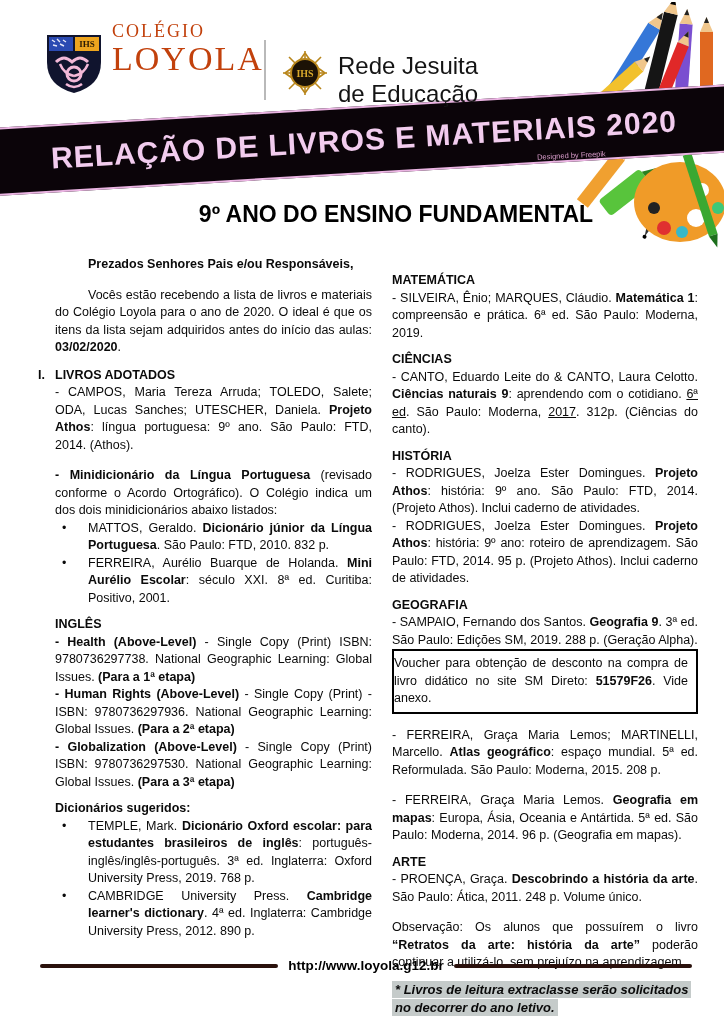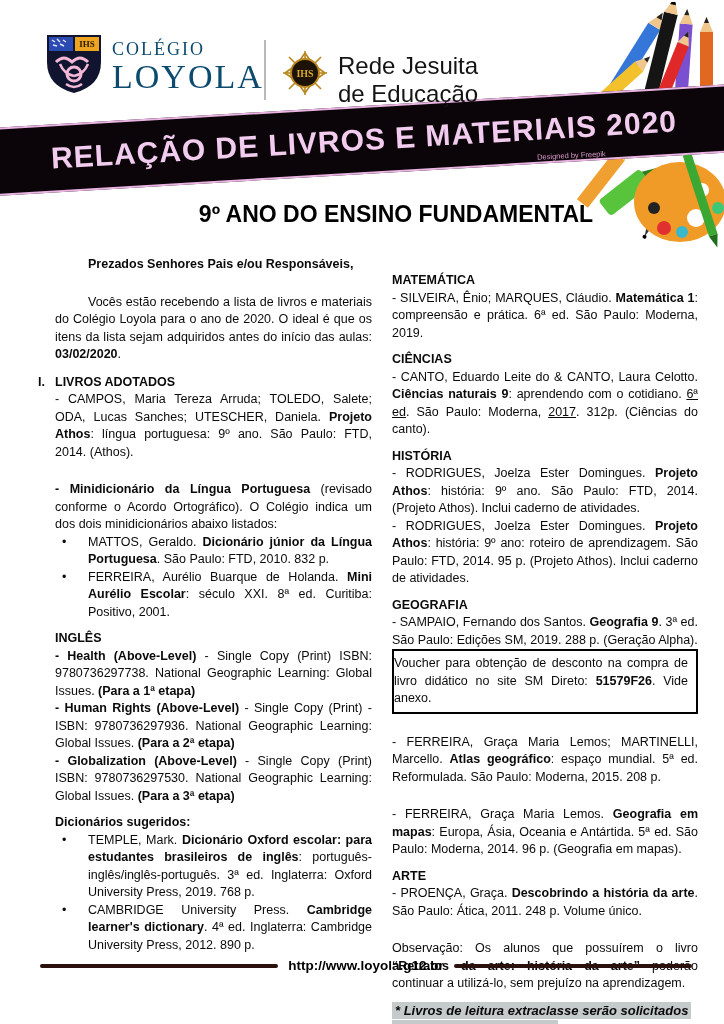--- a/index.html
+++ b/index.html
@@ -2,21 +2,21 @@
 <html><head>
 <meta charset="utf-8">
 <style>
   html,body{margin:0;padding:0;}
   body{width:724px;height:1024px;position:relative;background:#ffffff;overflow:hidden;
        font-family:"Liberation Sans",sans-serif;color:#0a0a0a;}
   .abs{position:absolute;}
 
   
   #school-logo{left:46px;top:34px;width:56px;height:60px;z-index:3;}
-  #school-name{left:112px;top:40px;z-index:3;font-family:"Liberation Serif",serif;color:#0c4a6e;line-height:1;}
+  #school-name{left:112px;top:22px;z-index:3;font-family:"Liberation Serif",serif;color:#c2410c;line-height:1;}
   #school-name .l1{font-size:18px;letter-spacing:2px;display:block;}
   #school-name .l2{font-size:34px;letter-spacing:2px;display:block;margin-top:2px;}
   #header-divider{left:264px;top:40px;width:2px;height:60px;background:#b9b9b9;z-index:3;}
   #network-emblem{left:282px;top:50px;width:46px;height:46px;z-index:3;}
   #network-name{left:338px;top:52px;z-index:3;font-size:24px;line-height:1.15;color:#141414;}
 
   
   #title-banner{left:-18px;top:106px;width:764px;height:64px;background:#0b0409;z-index:2;
       transform:rotate(-3.4deg);border-top:2px solid #eab4e2;border-bottom:2px solid #eab4e2;
       display:flex;align-items:center;justify-content:center;}
@@ -33,21 +33,21 @@
   
   .col{position:absolute;top:256px;font-size:12.5px;line-height:17.5px;text-align:justify;z-index:3;}
   #left-column{left:38px;width:334px;}
   #right-column{left:392px;width:306px;}
   .block{padding-left:17px;}
   #right-column .block{padding-left:0;}
   .heading{font-weight:700;text-align:left;margin-top:9px;}
   .heading.tight{margin-top:16px;}
   .roman-heading{font-weight:700;text-align:left;margin-top:10px;padding-left:0;}
   .roman-heading .roman{display:inline-block;width:17px;}
-  .para.gap,.block.gap{margin-top:20px;}
+  .para.gap,.block.gap{margin-top:13px;}
   .para.indent{text-indent:33px;}
   .bullet{display:flex;}
   .bullet .dot{flex:none;width:33px;padding-left:7px;box-sizing:border-box;}
   .bullet .btxt{flex:1;text-align:justify;}
   .box{border:2px solid #000;padding:4px 8px;}
   .note{margin-top:9px;line-height:18px;text-align:left;}
   .note .hl{background:#c5cbca;font-weight:700;font-style:italic;font-size:13px;
       padding:1px 3px;box-decoration-break:clone;-webkit-box-decoration-break:clone;}
   span.b{font-weight:700;}
   span.u{text-decoration:underline;}

